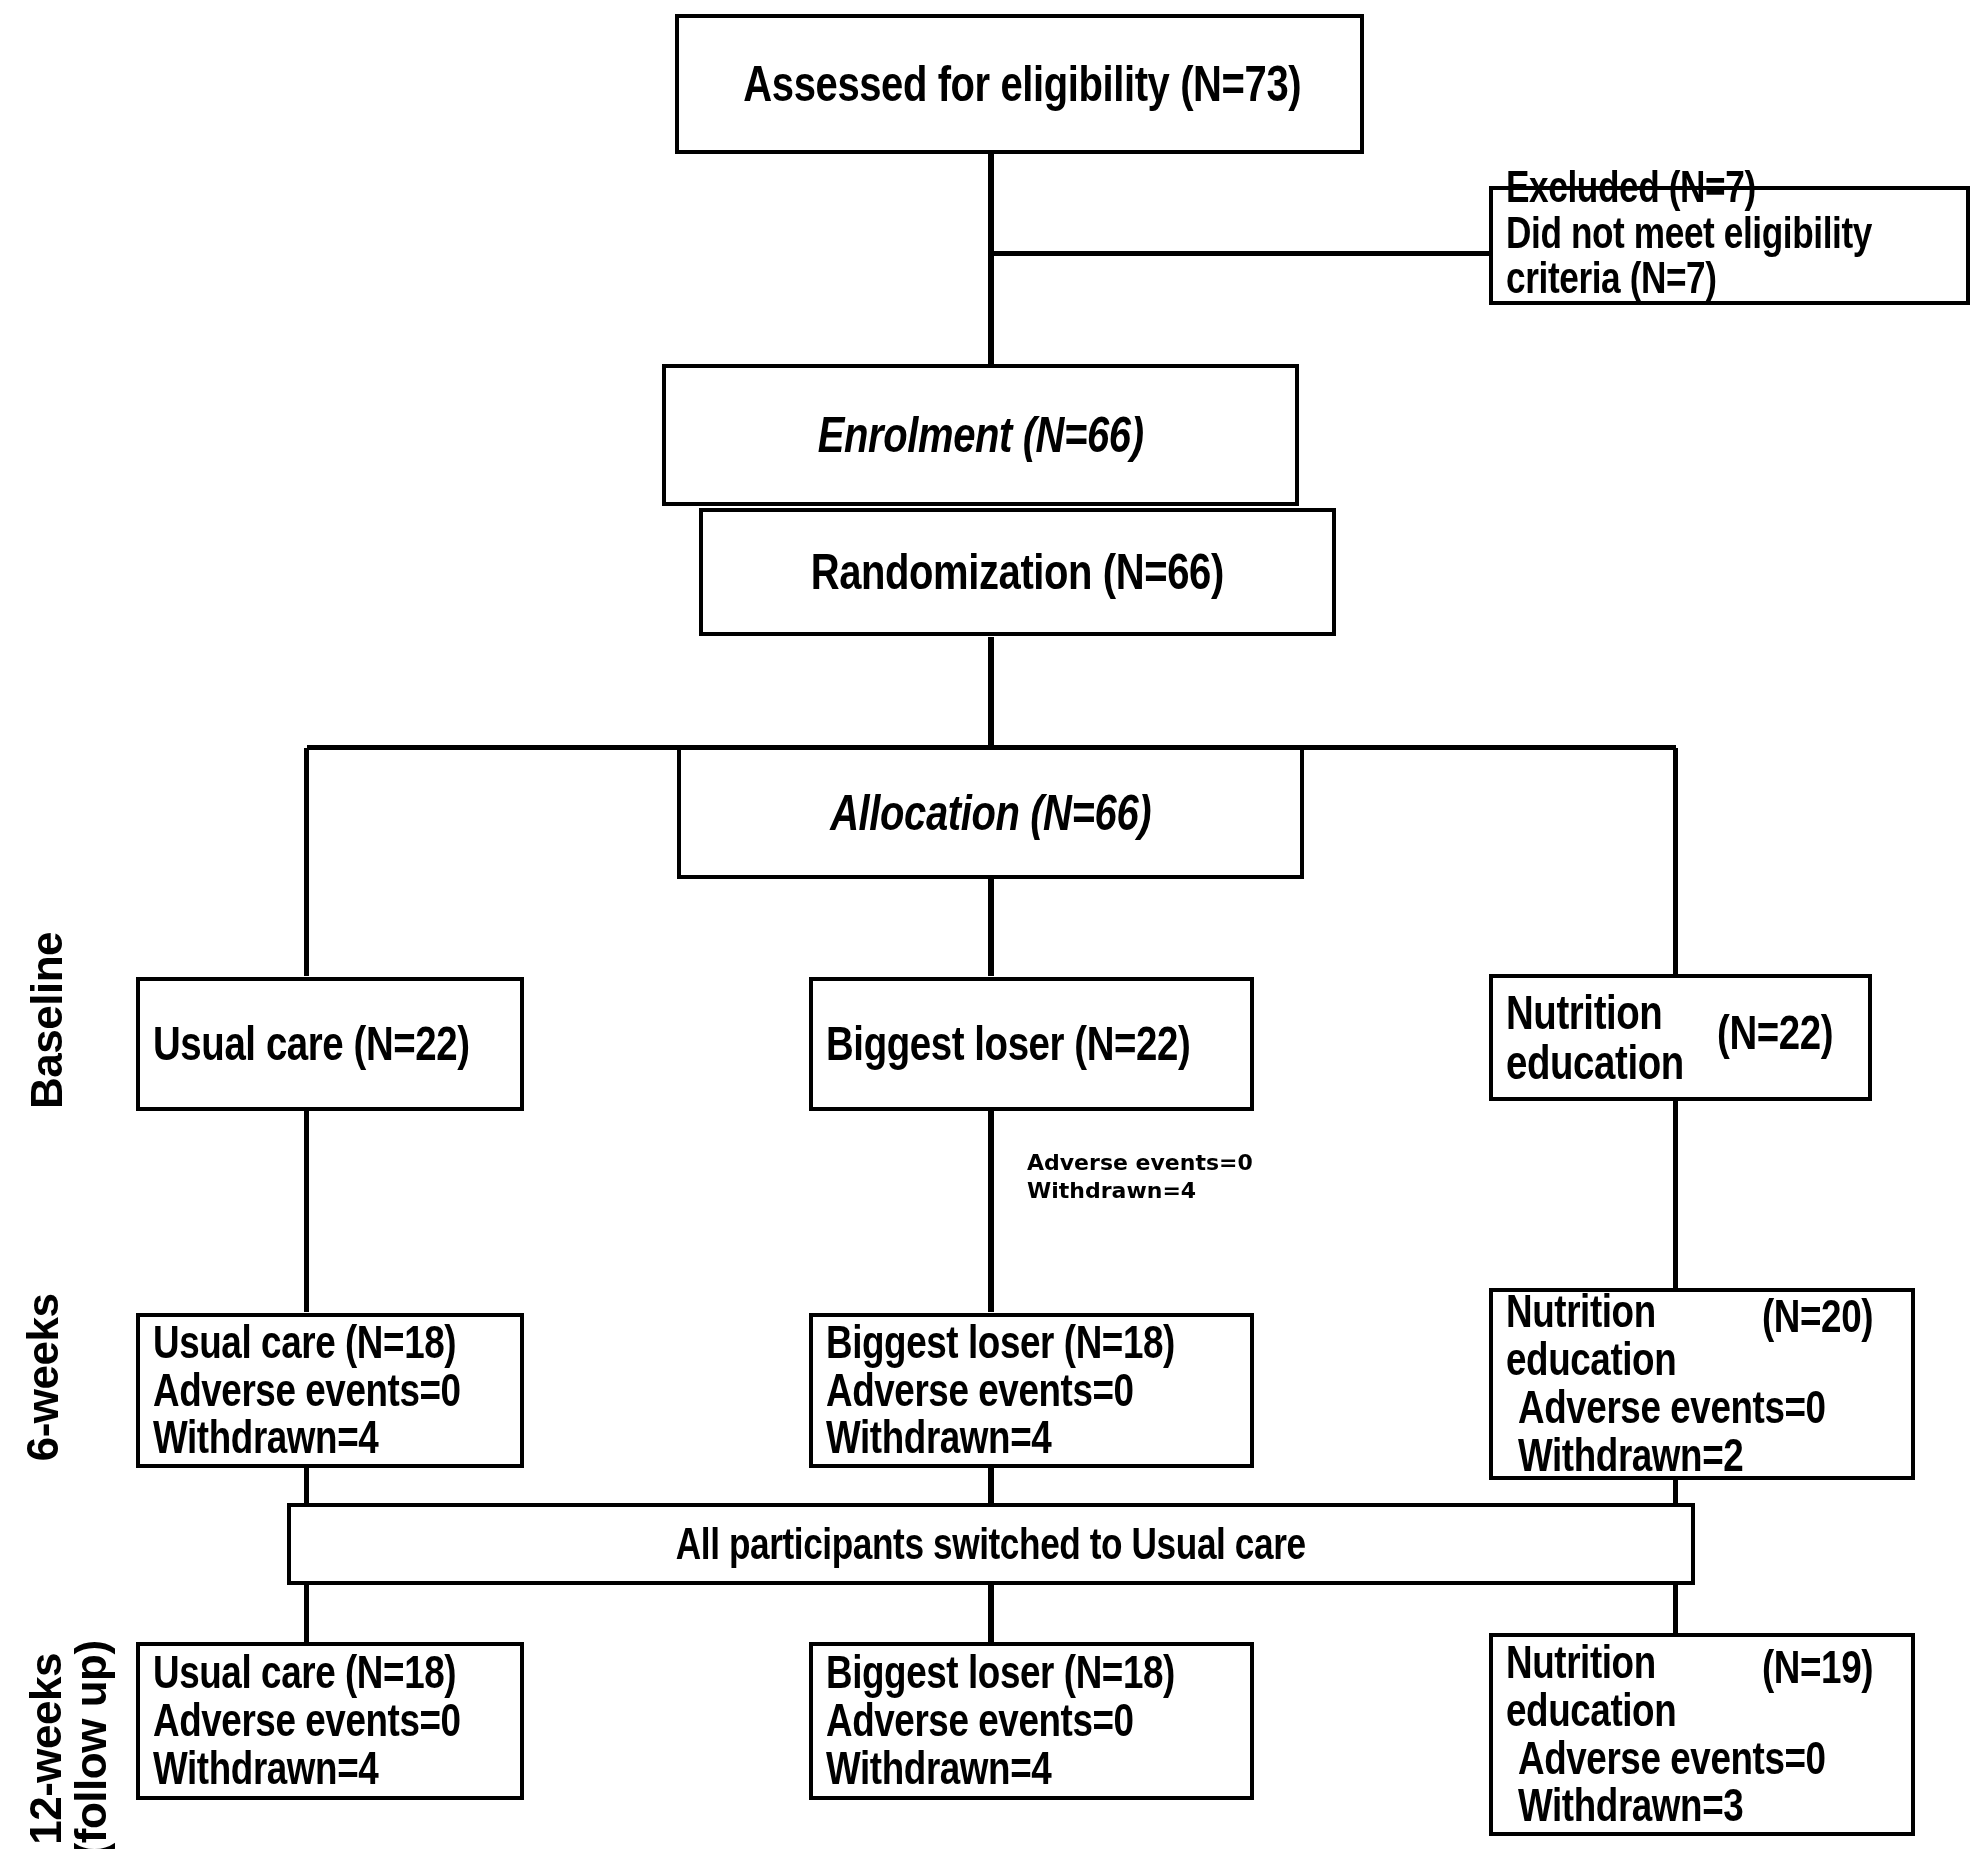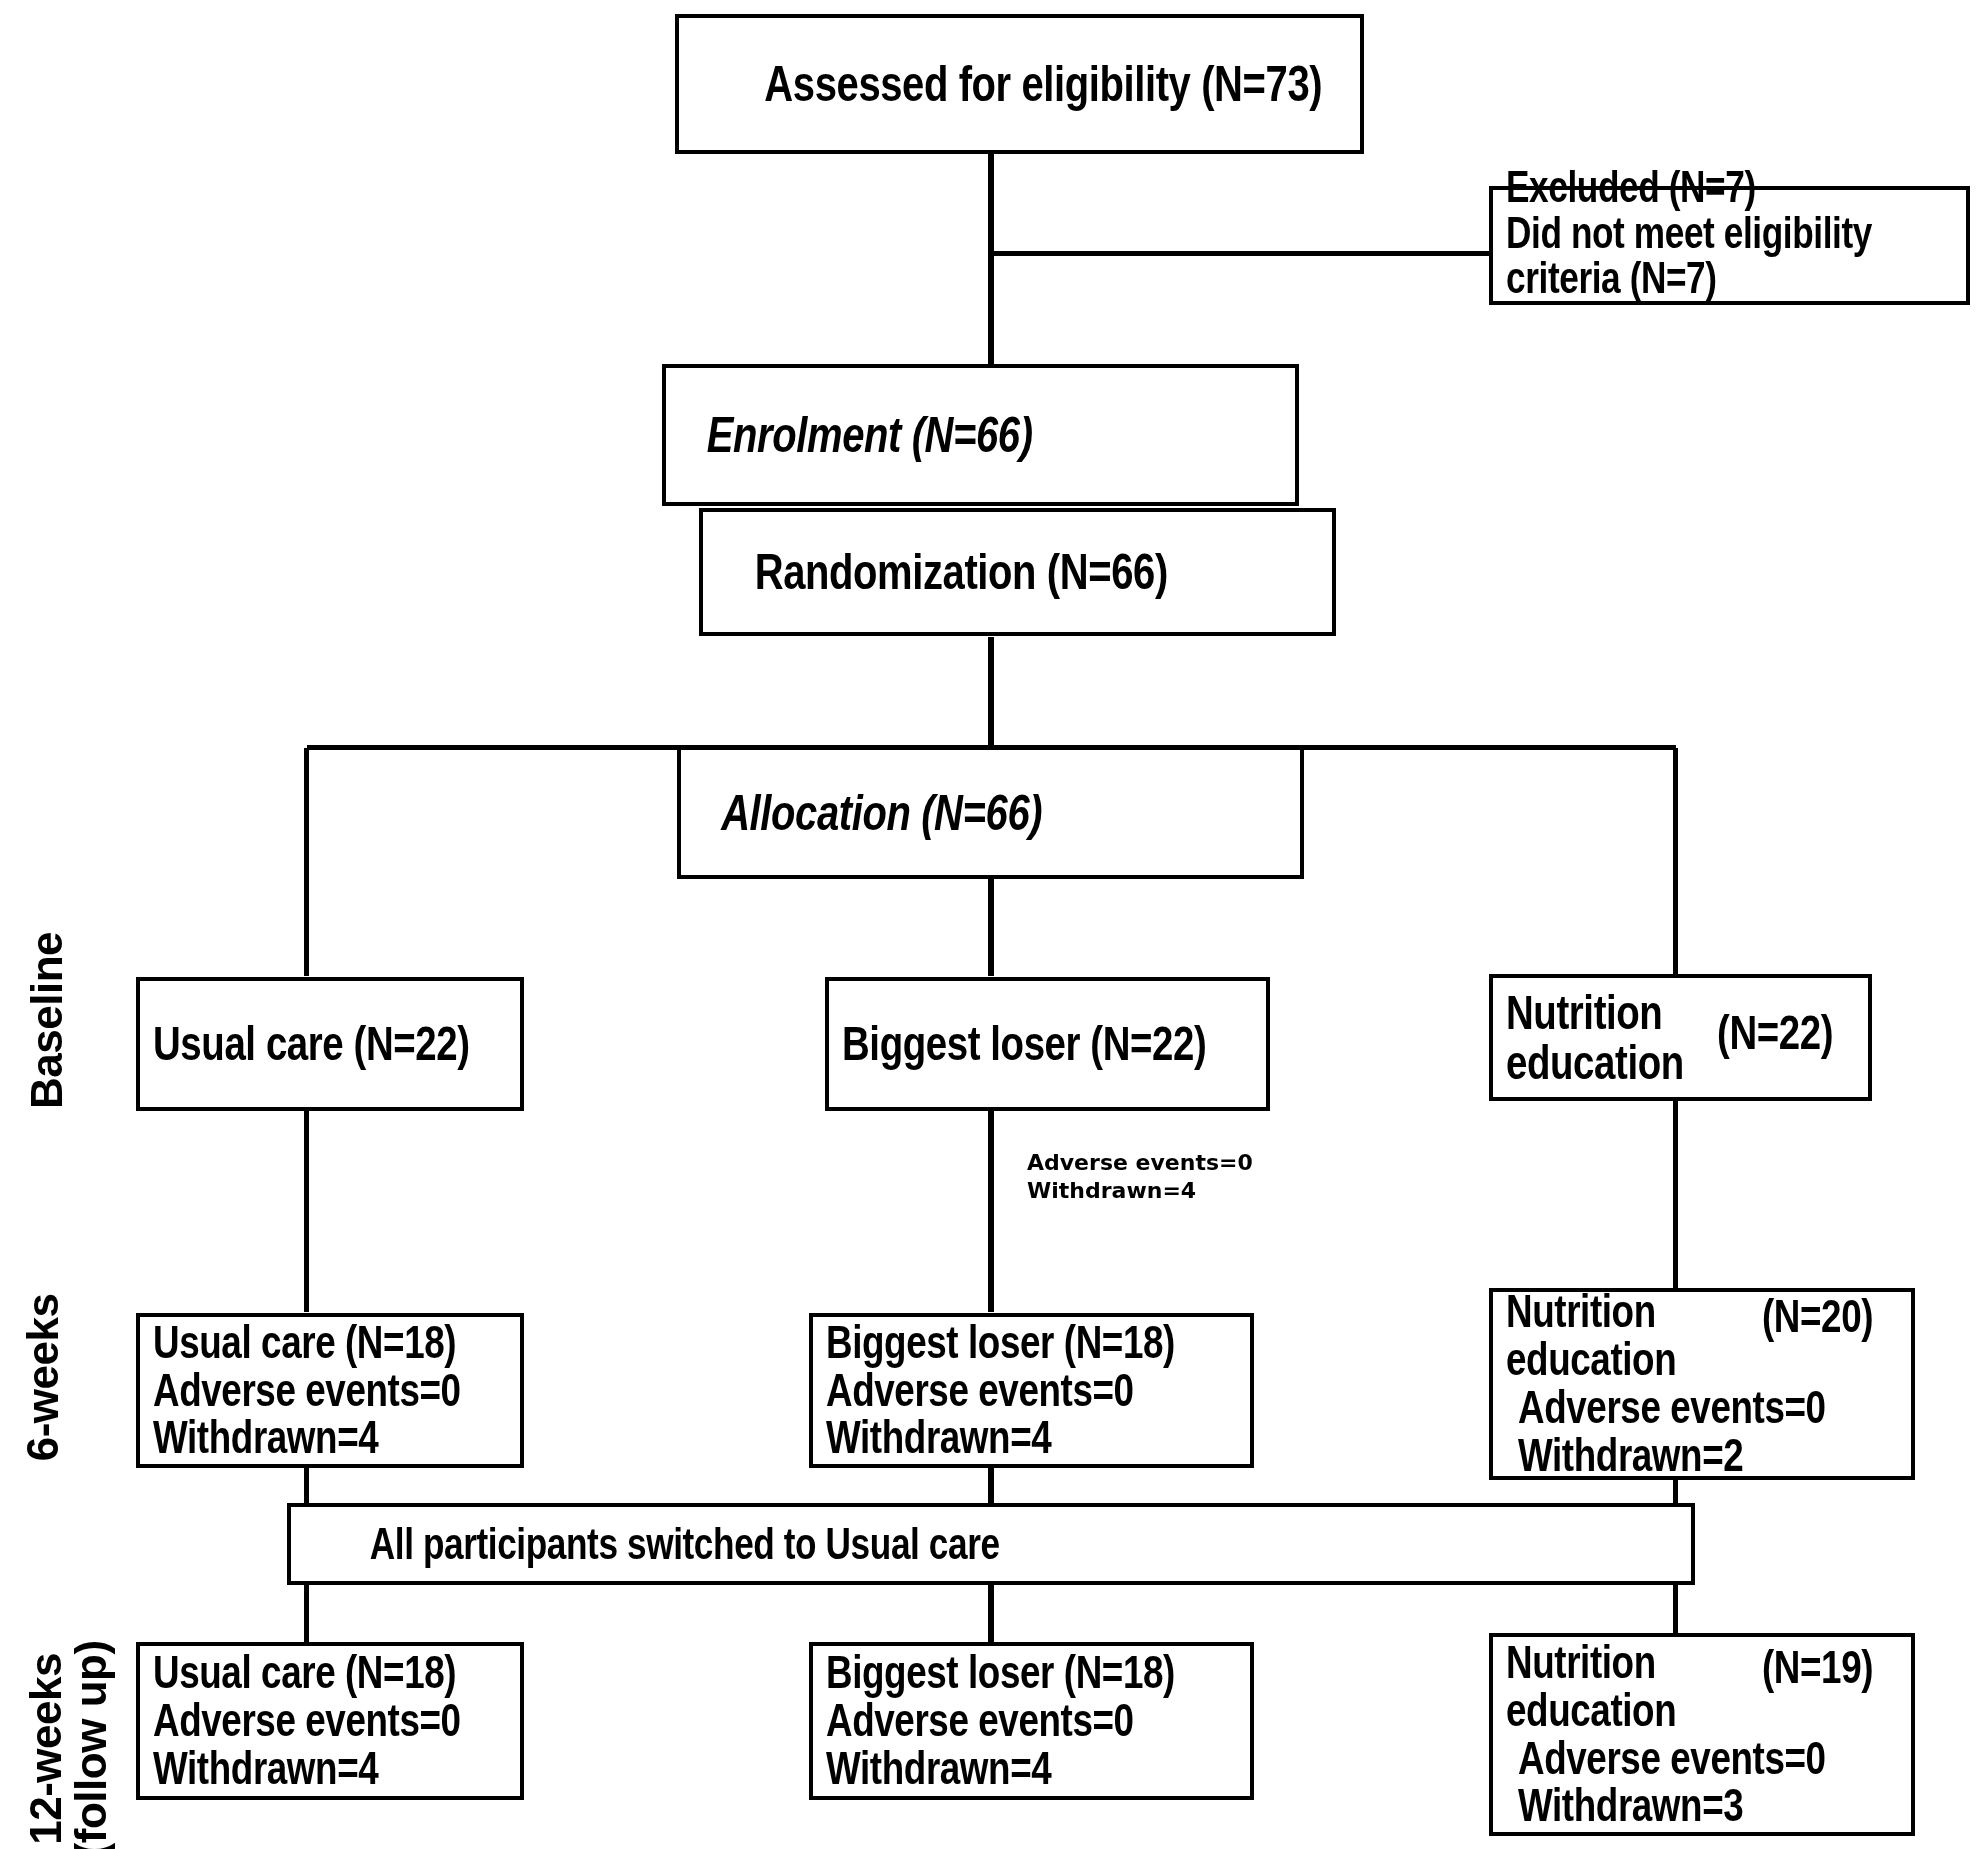--- a/index.html
+++ b/index.html
@@ -25,21 +25,21 @@
   .box {
     position: absolute;
     box-sizing: border-box;
     background: #ffffff;
     border: 4.3px solid #000000;
     display: flex;
     flex-direction: column;
     justify-content: center;
     z-index: 5;
   }
-  .box.center { align-items: flex-start; text-align: center; }
+  .box.center { align-items: center; text-align: center; }
   .box.left   { align-items: flex-start; text-align: left; }
   .ln {
     font-weight: bold;
     color: #000000;
     font-stretch: condensed;
     transform: scaleX(0.80);
     transform-origin: left center;
     white-space: nowrap;
     line-height: 1.04;
     letter-spacing: -0.5px;
@@ -159,21 +159,21 @@
   </div>
 
   <div class="box center" style="left:677px; top:746px; width:627px; height:133px;font-style:italic;">
     <div class="ln s104">Allocation (N=66)</div>
   </div>
 
   <div class="box left" style="left:136px; top:977px; width:388px; height:134px;">
     <div class="ln s100 pad">Usual care (N=22)</div>
   </div>
 
-  <div class="box left" style="left:809px; top:977px; width:445px; height:134px;margin-left:16px;">
+  <div class="box left" style="left:809px; top:977px; width:445px; height:134px;">
     <div class="ln s100 pad">Biggest loser (N=22)</div>
   </div>
 
   <div class="box left" style="left:1489px; top:974px; width:383px; height:127px;">
     <div class="inlinewrap">
       <div class="ln s100 pad">Nutrition</div>
       <div class="ln s100 pad">education</div>
       <span class="nfloat s100" style="right:5.7px; top:17px;">(N=22)</span>
     </div>
   </div>

